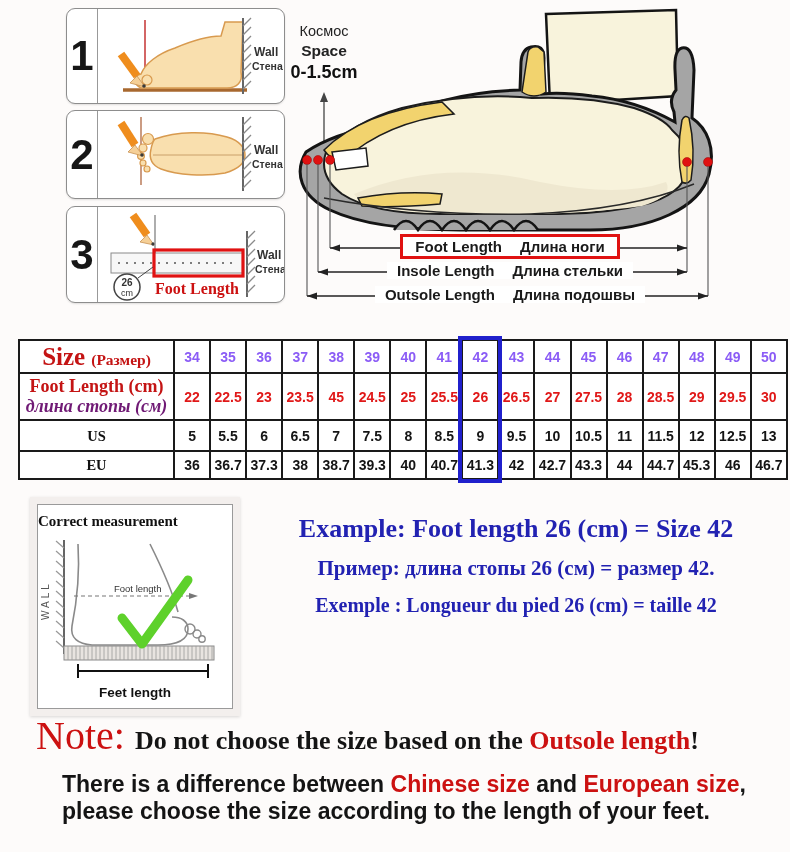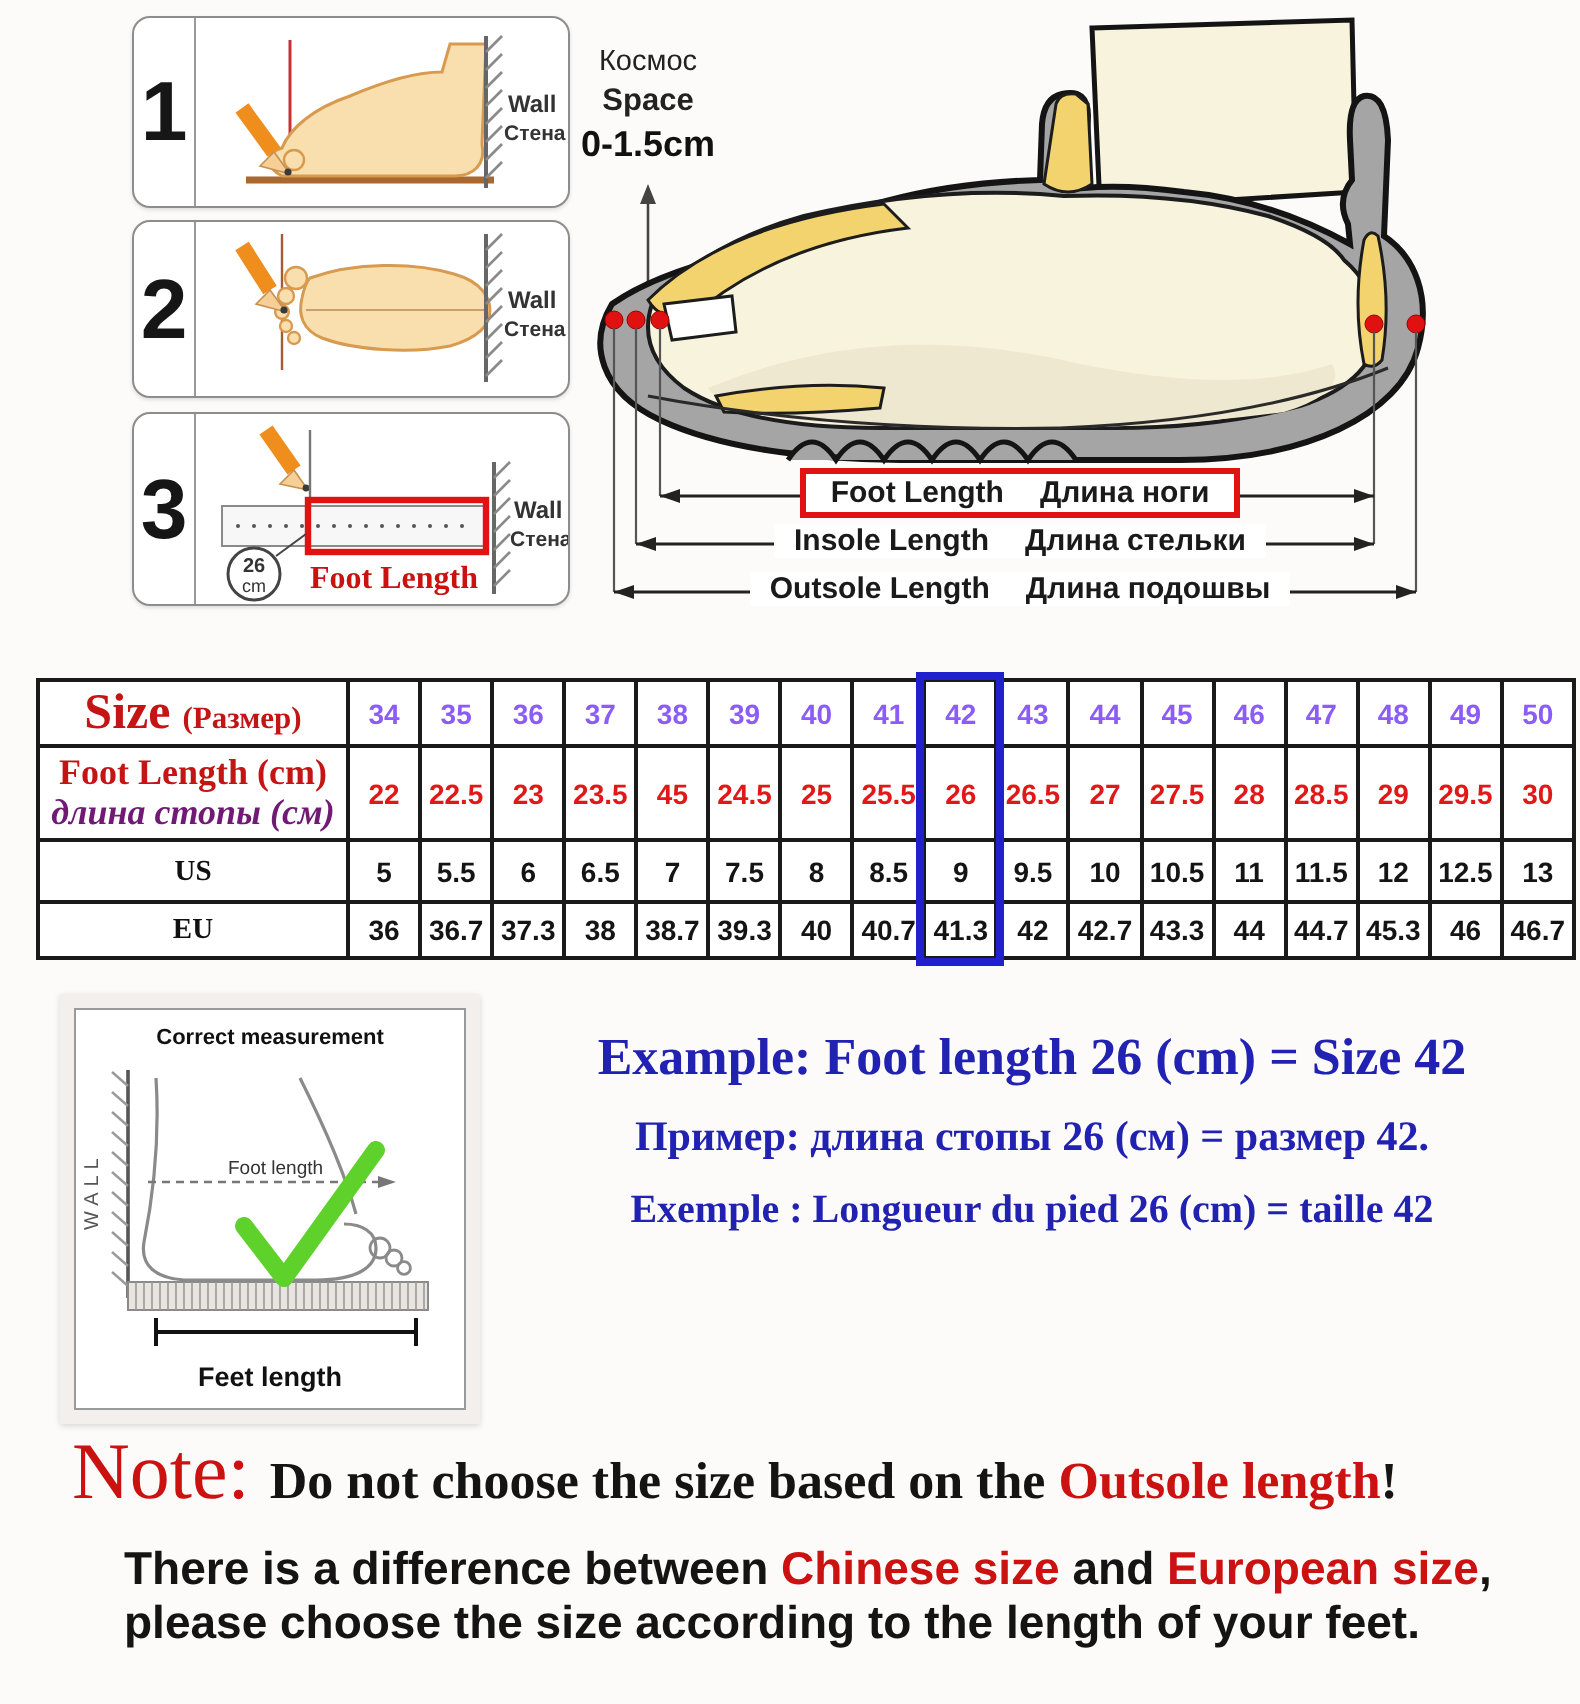--- a/index.html
+++ b/index.html
@@ -44,22 +44,22 @@
   tr.row-size th .sub{font-size:15.5px;font-weight:bold;color:#c41414;margin-left:6px;}
   tr.row-foot th .main{display:block;font-size:18px;font-weight:bold;color:#c41414;line-height:1.15;}
   tr.row-foot th .sub{display:block;font-size:18px;font-weight:bold;color:#701a75;line-height:1.1;font-style:italic;}
   tr.row-us th .main,tr.row-eu th .main{font-size:14.5px;font-weight:bold;color:#111;}
   #col-highlight{position:absolute;border:4px solid #2020cc;pointer-events:none;}
 
   
   #measure-card{left:30px;top:497px;width:210px;background:#f3efed;padding:7px;box-sizing:border-box;
                 box-shadow:0 1px 3px rgba(0,0,0,.15);}
   #measure-card .inner{background:#fff;border:1.5px solid #9a9a9a;padding:6px 0 8px 0;}
-  #measure-card .title{text-align:center;font-family:Liberation Sans, sans-serif;font-weight:bold;
-                font-size:11px;color:#111;margin:2px 0 2px 0;}
+  #measure-card .title{text-align:left;font-family:Liberation Serif, serif;font-weight:bold;
+                font-size:15px;color:#111;margin:2px 0 2px 0;}
   #measure-card .bottom-label{text-align:center;font-weight:bold;font-size:13.5px;color:#111;margin-top:1px;}
 
   
   #examples{left:242px;top:514px;width:548px;text-align:center;color:#2222b2;}
   #examples .ex{font-family:"Liberation Serif",serif;font-weight:bold;}
   #examples .ex0{font-size:26px;margin-bottom:12px;}
   #examples .ex1{font-size:21px;margin-bottom:13px;}
   #examples .ex2{font-size:21px;margin-bottom:13px;}
   #examples .ex3{font-size:20px;margin-bottom:12px;}
   #examples .ex4{font-family:"Liberation Sans",sans-serif;font-size:17px;}

